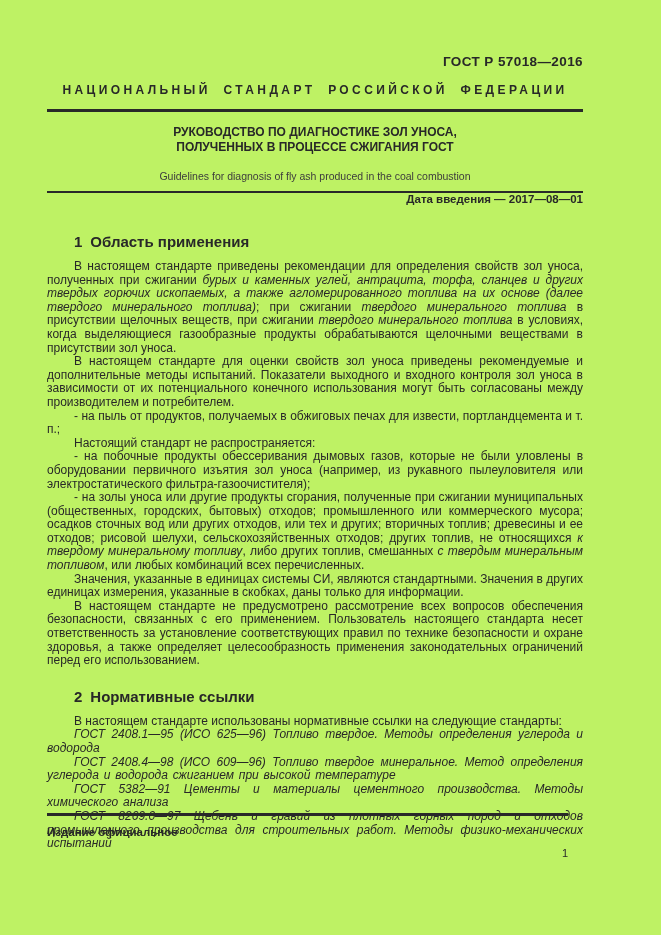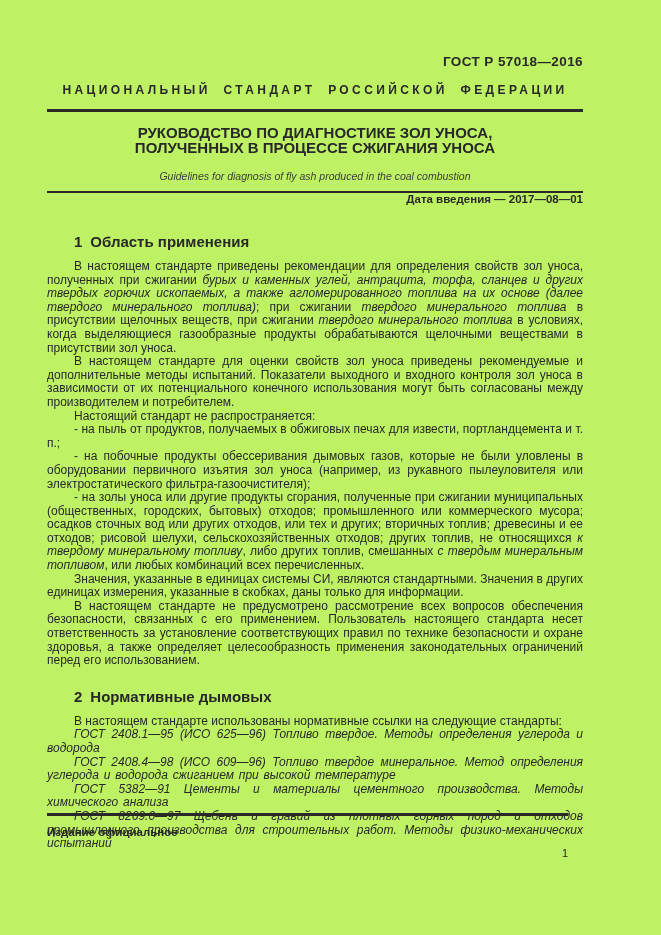--- a/index.html
+++ b/index.html
@@ -40,29 +40,28 @@
   .rule {
     height: 2.5px;
     background: #292929;
   }
   .rule-1 { margin-top: 12px; }
   .rule-2 { margin-top: 9px; }
   .doc-title {
     margin-top: 13px;
     text-align: center;
     font-weight: bold;
-    font-size: 15px;
+    font-size: 12px;
     line-height: 15px;
   }
   .doc-subtitle {
     margin-top: 15px;
     text-align: center;
     font-size: 10.5px;
     color: #3c3c3c;
-    font-style: italic;
   }
   .effective-date {
     text-align: right;
     font-weight: bold;
     font-size: 11.5px;
   }
   .sections { margin-top: 2px; }
   .sec-heading {
     margin: 28px 0 10px 0;
     padding-left: 27px;
@@ -108,43 +107,43 @@
   <div class="content">
 
     <div class="doc-code">ГОСТ Р 57018—2016</div>
 
     <div class="fed-header">НАЦИОНАЛЬНЫЙ СТАНДАРТ РОССИЙСКОЙ ФЕДЕРАЦИИ</div>
 
     <div class="rule rule-1"></div>
 
     <div class="doc-title">
       <div>РУКОВОДСТВО ПО ДИАГНОСТИКЕ ЗОЛ УНОСА,</div>
-      <div>ПОЛУЧЕННЫХ В ПРОЦЕССЕ СЖИГАНИЯ УНОСА</div>
+      <div>ПОЛУЧЕННЫХ В ПРОЦЕССЕ СЖИГАНИЯ ГОСТ</div>
     </div>
 
     <div class="doc-subtitle">Guidelines for diagnosis of fly ash produced in the coal combustion</div>
 
     <div class="rule rule-2"></div>
 
     <div class="effective-date">Дата введения — 2017—08—01</div>
 
     <div class="sections">
         <section>
           <h2 class="sec-heading"><span class="sec-num">1</span><span>Область применения</span></h2>
           <p class="para"><span>В настоящем стандарте приведены рекомендации для определения свойств зол уноса, полученных при сжигании </span><em>бурых и каменных углей, антрацита, торфа, сланцев и других твердых горючих ископаемых, а также агломерированного топлива на их основе (далее твердого минерального топлива)</em><span>; при сжигании </span><em>твердого минерального топлива</em><span> в присутствии щелочных веществ, при сжигании </span><em>твердого минерального топлива</em><span> в условиях, когда выделяющиеся газообразные продукты обрабатываются щелочными веществами в присутствии зол уноса.</span></p>
           <p class="para"><span>В настоящем стандарте для оценки свойств зол уноса приведены рекомендуемые и дополнительные методы испытаний. Показатели выходного и входного контроля зол уноса в зависимости от их потенциального конечного использования могут быть согласованы между производителем и потребителем.</span></p>
+          <p class="para"><span>- на пыль от продуктов, получаемых в обжиговых печах для извести, портландцемента и т. п.;</span></p>
           <p class="para"><span>Настоящий стандарт не распространяется:</span></p>
-          <p class="para"><span>- на пыль от продуктов, получаемых в обжиговых печах для извести, портландцемента и т. п.;</span></p>
           <p class="para"><span>- на побочные продукты обессеривания дымовых газов, которые не были уловлены в оборудовании первичного изъятия зол уноса (например, из рукавного пылеуловителя или электростатического фильтра-газоочистителя);</span></p>
           <p class="para"><span>- на золы уноса или другие продукты сгорания, полученные при сжигании муниципальных (общественных, городских, бытовых) отходов; промышленного или коммерческого мусора; осадков сточных вод или других отходов, или тех и других; вторичных топлив; древесины и ее отходов; рисовой шелухи, сельскохозяйственных отходов; других топлив, не относящихся </span><em>к твердому минеральному топливу</em><span>, либо других топлив, смешанных </span><em>с твердым минеральным топливом</em><span>, или любых комбинаций всех перечисленных.</span></p>
           <p class="para"><span>Значения, указанные в единицах системы СИ, являются стандартными. Значения в других единицах измерения, указанные в скобках, даны только для информации.</span></p>
           <p class="para"><span>В настоящем стандарте не предусмотрено рассмотрение всех вопросов обеспечения безопасности, связанных с его применением. Пользователь настоящего стандарта несет ответственность за установление соответствующих правил по технике безопасности и охране здоровья, а также определяет целесообразность применения законодательных ограничений перед его использованием.</span></p>
         </section>
         <section>
-          <h2 class="sec-heading"><span class="sec-num">2</span><span>Нормативные дымовых</span></h2>
+          <h2 class="sec-heading"><span class="sec-num">2</span><span>Нормативные ссылки</span></h2>
           <p class="para"><span>В настоящем стандарте использованы нормативные ссылки на следующие стандарты:</span></p>
           <p class="para ref"><em>ГОСТ 2408.1—95 (ИСО 625—96) Топливо твердое. Методы определения углерода и водорода</em></p>
           <p class="para ref"><em>ГОСТ 2408.4—98 (ИСО 609—96) Топливо твердое минеральное. Метод определения углерода и водорода сжиганием при высокой температуре</em></p>
           <p class="para ref"><em>ГОСТ 5382—91 Цементы и материалы цементного производства. Методы химического анализа</em></p>
           <p class="para ref"><em>ГОСТ 8269.0—97 Щебень и гравий из плотных горных пород и отходов промышленного производства для строительных работ. Методы физико-механических испытаний</em></p>
         </section>
       </div>
   </div>
 
   <div class="footer">

